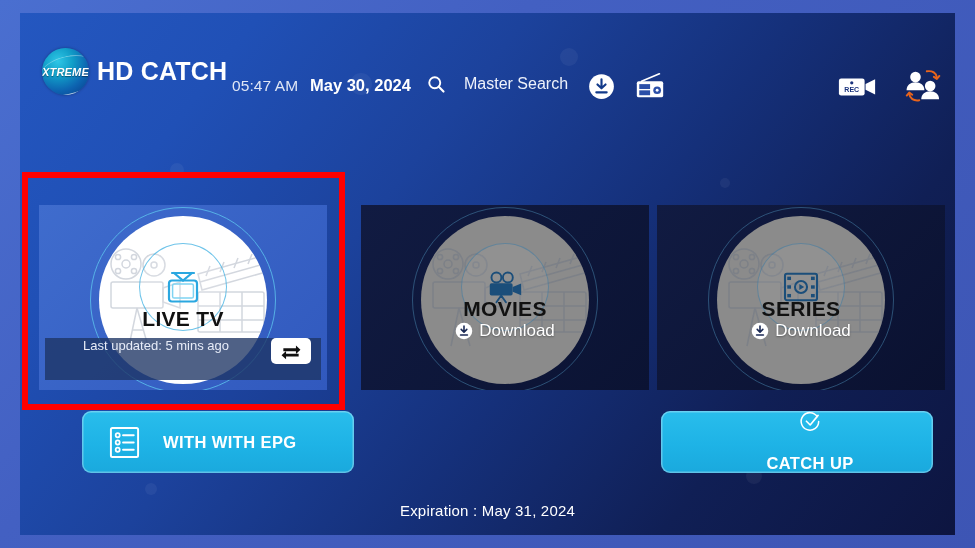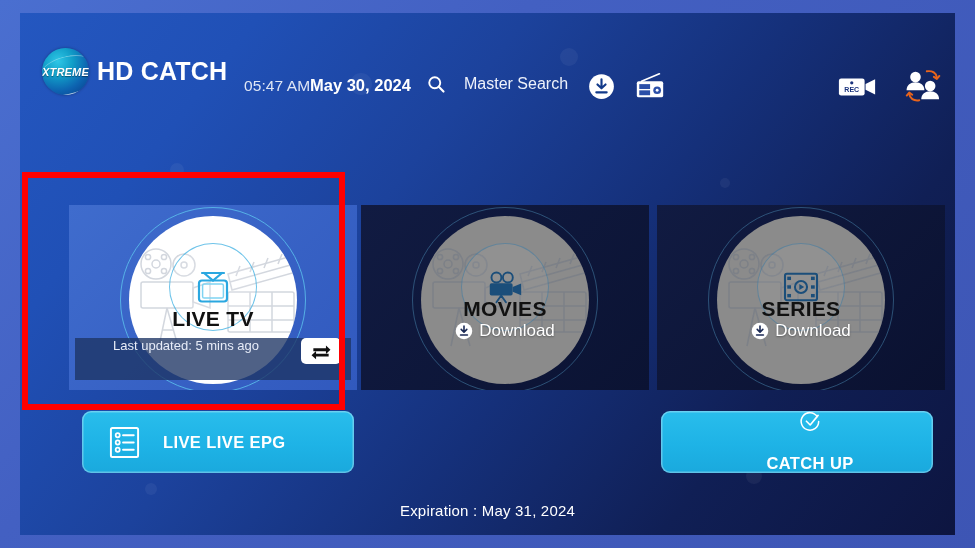--- a/index.html
+++ b/index.html
@@ -65,21 +65,21 @@
   #logo-text-mark {
     position: relative; z-index: 2;
     color: #fff; font-size: 11px; font-weight: bold;
     letter-spacing: .2px; font-style: italic;
     text-shadow: 0 1px 1px rgba(0,0,0,.4);
   }
   #brand-title {
     color: #ffffff; font-size: 25px; font-weight: bold; letter-spacing: .2px;
   }
   #clock {
-    position: absolute; left: 224px; top: 64px;
+    position: absolute; left: 212px; top: 64px;
     color: #dfe6f5; font-size: 15.5px; letter-spacing: .1px;
   }
   #date {
     position: absolute; left: 290px; top: 63px;
     color: #ffffff; font-size: 16.5px; font-weight: bold;
   }
   #master-search {
     position: absolute; left: 406px; top: 61px;
     display: flex; align-items: center; gap: 18px; cursor: pointer;
   }
@@ -89,21 +89,21 @@
   #dl-icon  { left: 568px; top: 60px; }
   #radio-icon { left: 614px; top: 58px; }
   #rec-icon { left: 817px; top: 58px; }
   #user-icon { left: 883px; top: 55px; }
 
   
   .card {
     position: absolute; top: 192px; width: 288px; height: 185px;
     overflow: hidden;
   }
-  #card-live   { left: 49px;  background: linear-gradient(135deg, #3f6ccd 0%, #3159be 100%); }
+  #card-live   { left: 19px;  background: linear-gradient(135deg, #3f6ccd 0%, #3159be 100%); }
   #card-movies { left: 341px; background: linear-gradient(135deg, #111b42 0%, #0b1333 100%); }
   #card-series { left: 637px; background: linear-gradient(135deg, #111b42 0%, #0a1130 100%); }
 
   .circle-outer {
     position: absolute; left: 50%; top: 50%;
     width: 186px; height: 186px; margin-left: -93px; margin-top: -91px;
     border-radius: 50%;
     border: 1.6px solid rgba(90,190,235,.85);
     display: flex; align-items: center; justify-content: center;
   }
@@ -425,21 +425,21 @@
     <div class="pill" id="btn-epg">
       <svg width="33" height="33" viewBox="0 0 34 34">
         <rect x="3" y="2" width="28" height="30" rx="1.6" fill="none" stroke="#ffffff" stroke-width="2"></rect>
         <circle cx="10" cy="9.5" r="2.1" fill="none" stroke="#ffffff" stroke-width="1.8"></circle>
         <circle cx="10" cy="17" r="2.1" fill="none" stroke="#ffffff" stroke-width="1.8"></circle>
         <circle cx="10" cy="24.5" r="2.1" fill="none" stroke="#ffffff" stroke-width="1.8"></circle>
         <line x1="15.5" y1="9.5" x2="26.5" y2="9.5" stroke="#ffffff" stroke-width="2" stroke-linecap="round"></line>
         <line x1="15.5" y1="17" x2="26.5" y2="17" stroke="#ffffff" stroke-width="2" stroke-linecap="round"></line>
         <line x1="15.5" y1="24.5" x2="26.5" y2="24.5" stroke="#ffffff" stroke-width="2" stroke-linecap="round"></line>
       </svg>
-      <span class="plabel">LIVE LIVE EPG</span>
+      <span class="plabel">WITH WITH EPG</span>
     </div>
 
 
     <div class="pill" id="btn-catch">
       <svg width="35" height="35" viewBox="0 0 36 36">
         <path d="M29.5 9.5 A15 15 0 1 0 32 18" fill="none" stroke="#ffffff" stroke-width="2.6" stroke-linecap="round"></path>
         <path d="M11 17.5 L17.5 24 L31 7.5" fill="none" stroke="#ffffff" stroke-width="2.8" stroke-linecap="round" stroke-linejoin="round"></path>
       </svg>
       <span class="plabel">CATCH UP</span>
     </div>

